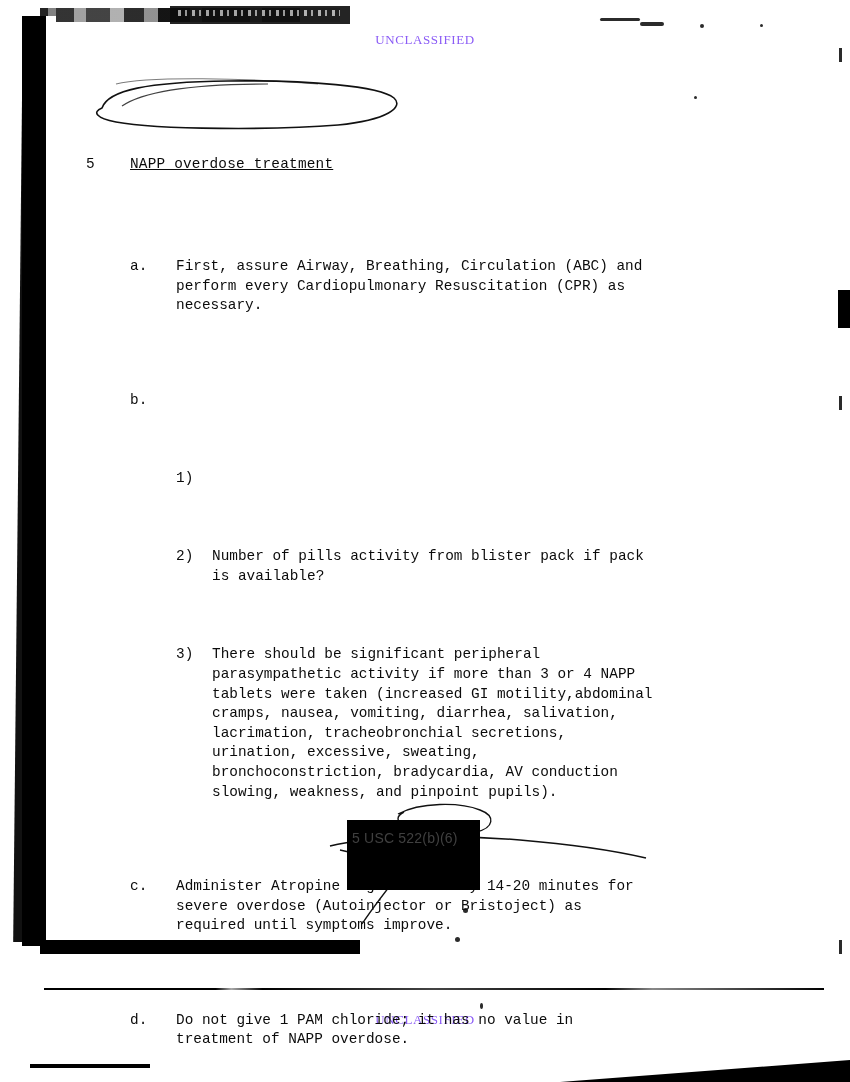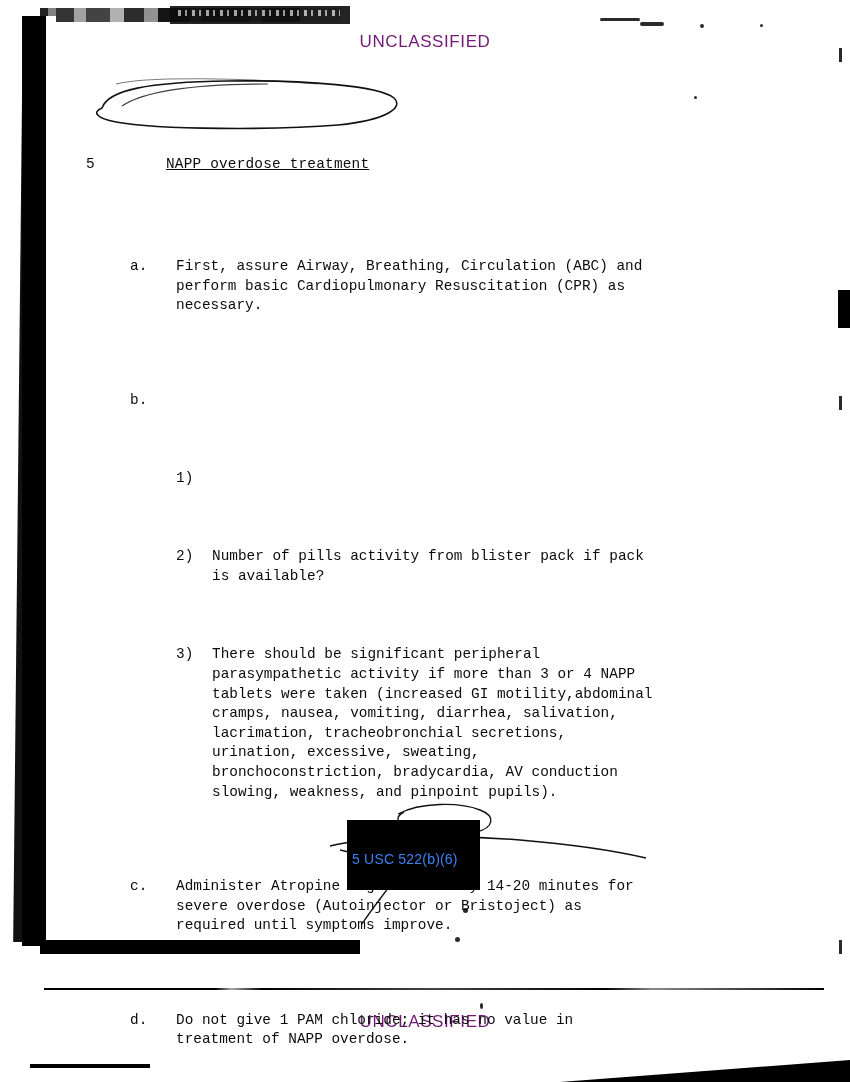--- a/index.html
+++ b/index.html
@@ -119,24 +119,24 @@
   
   .page {
     position: absolute;
     left: 0; top: 0;
     width: 850px; height: 1082px;
   }
   .classif {
     position: absolute;
     width: 100%;
     text-align: center;
-    font-family: Liberation Sans, sans-serif;
-    font-size: 17px;
+    font-family: Liberation Serif, serif;
+    font-size: 13px;
     letter-spacing: .6px;
-    color: #701a75;
+    color: #8b5cf6;
   }
   .classif.top { top: 32px; }
   .classif.bottom { top: 1012px; }
 
   .body-text {
     position: absolute;
     left: 86px;
     top: 96px;
     width: 680px;
     font-family: "Liberation Mono", monospace;
@@ -162,21 +162,20 @@
   .item { display: flex; margin-top: 16px; }
   .subitem { display: flex; margin-top: 0; }
 
   .head-row {
     display: flex;
     align-items: flex-start;
   }
   .headline {
     text-decoration: underline;
     letter-spacing: .2px;
-    margin-left: 36px;
   }
 
   
   .ellipse-scribble {
     position: absolute;
     left: 88px; top: 78px;
     width: 318px; height: 52px;
     pointer-events: none;
   }
   .redaction {
@@ -184,23 +183,22 @@
     left: 347px; top: 820px;
     width: 133px; height: 70px;
     background: #000;
   }
   .redaction-label {
     position: absolute;
     left: 352px; top: 830px;
     width: 130px;
     font-family: "Liberation Sans", sans-serif;
     font-size: 14px;
-    color: #3b82f6;
+    color: #404040;
     letter-spacing: .2px;
-    margin-top: 21px;
   }
   .scribble-svg {
     position: absolute;
     left: 300px; top: 800px;
     width: 360px; height: 130px;
     pointer-events: none;
   }
 </style>
 </head>
 <body>
@@ -244,21 +242,21 @@
 
     <div class="head-row">
       <span class="num">5</span>
       <span class="headline">NAPP overdose treatment</span>
     </div>
 
     <div class="item" style="margin-top:24px;">
       <span class="num"></span>
       <span class="lbl">a.</span>
       <span class="txt">First, assure Airway, Breathing, Circulation (ABC) and
-perform basic Cardiopulmonary Resuscitation (CPR) as
+perform every Cardiopulmonary Resuscitation (CPR) as
 necessary.</span>
     </div>
 
     <div class="item">
       <span class="num"></span>
       <span class="lbl">b.</span>
     </div>
 
     <div class="subitem">
       <span class="num"></span>

